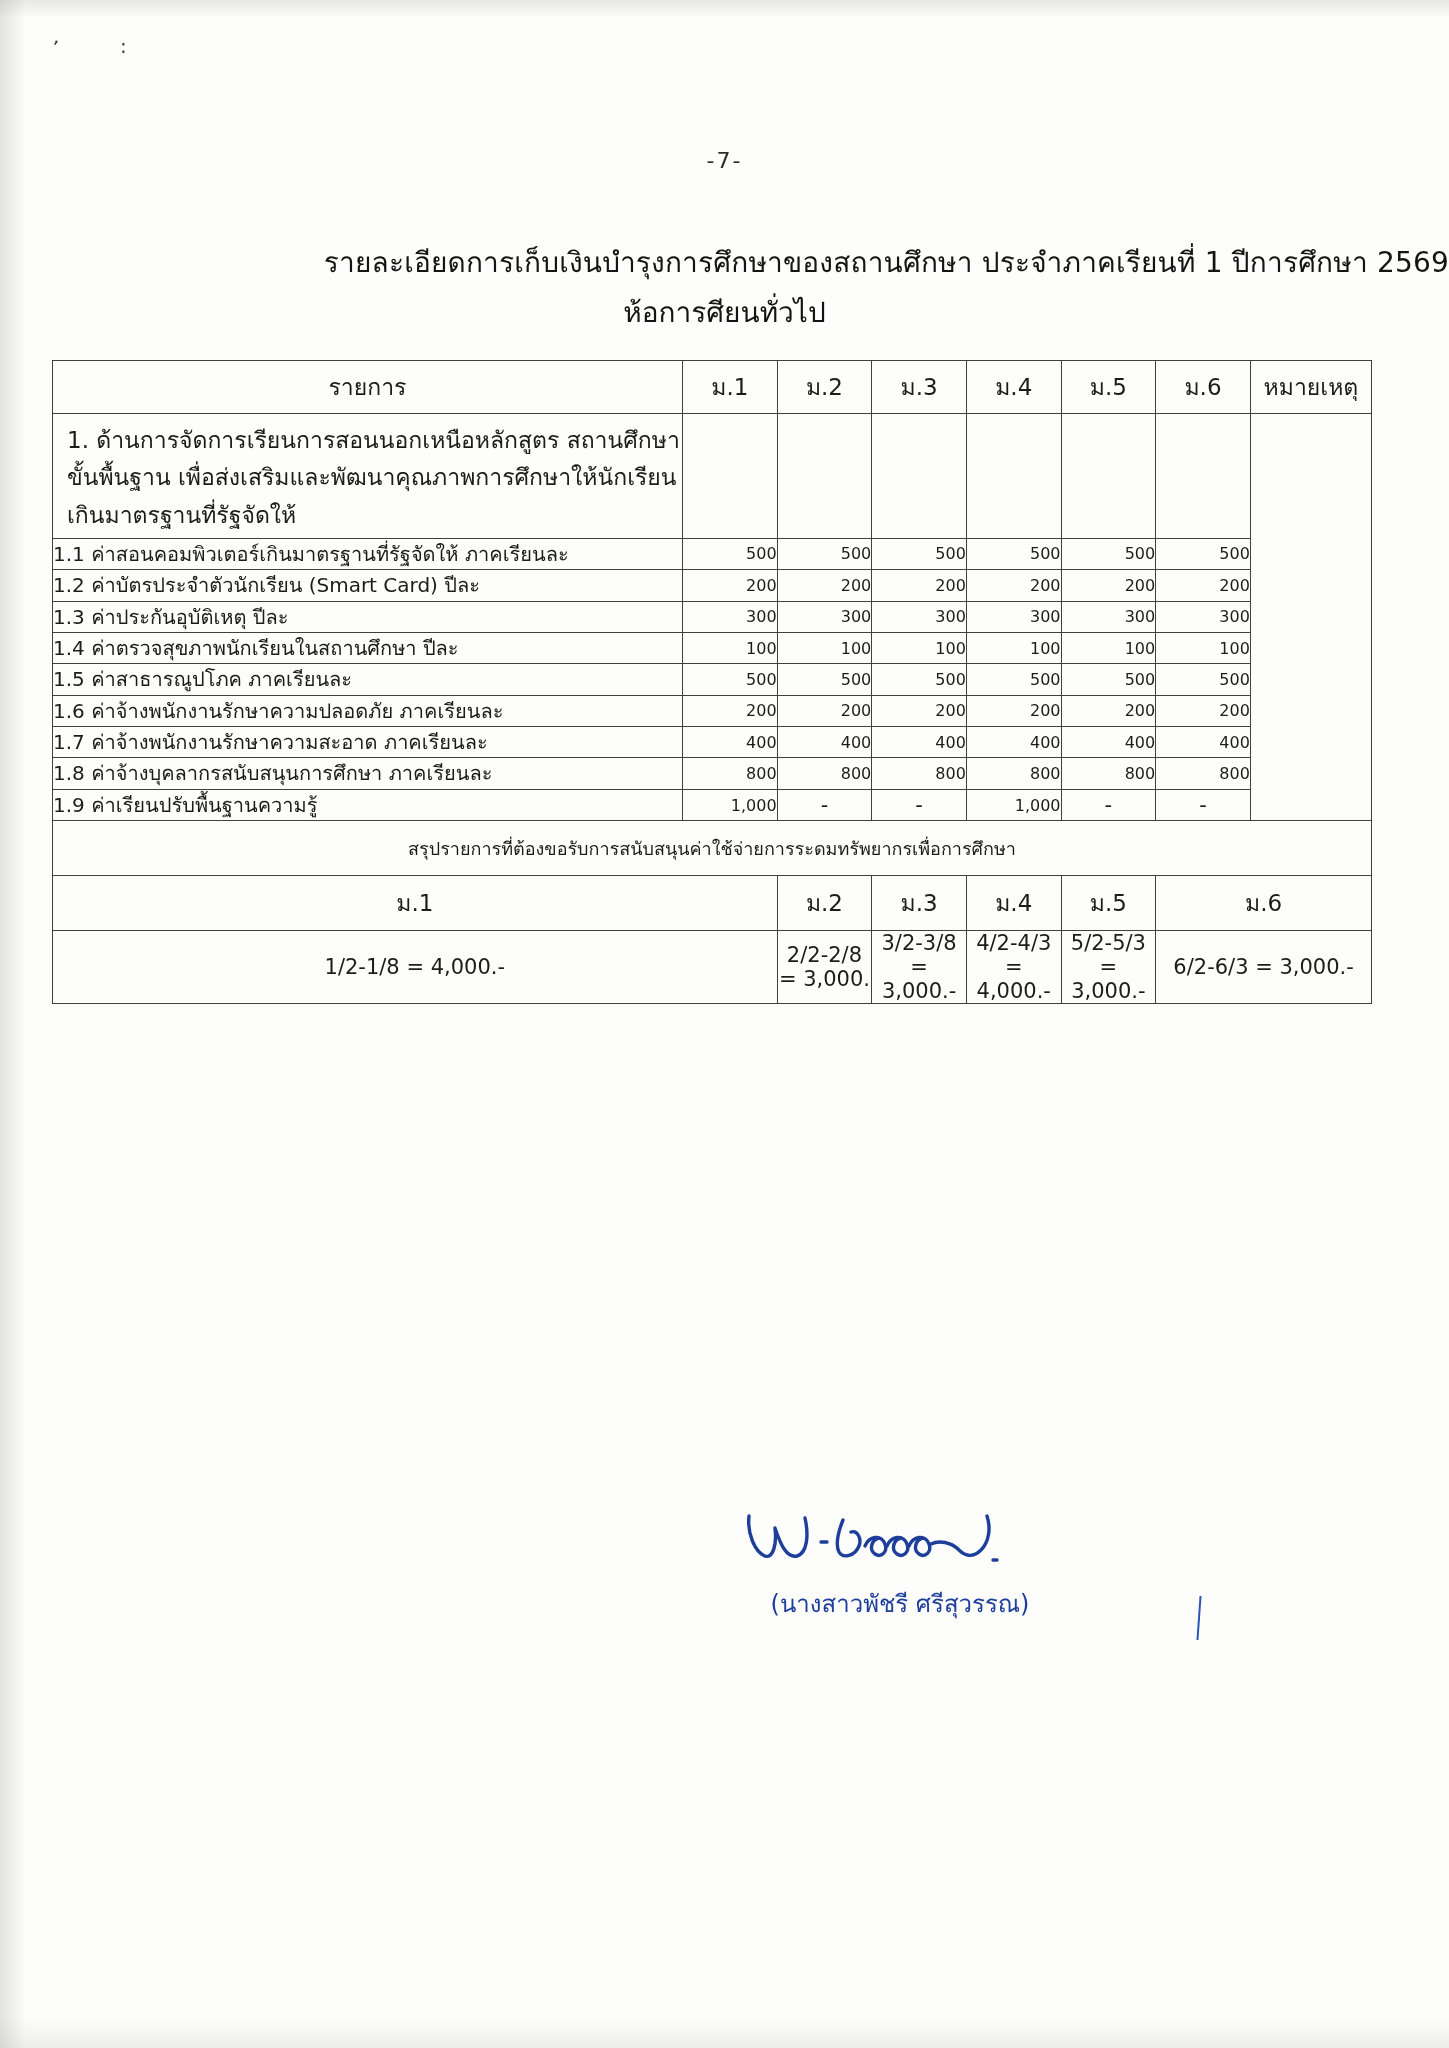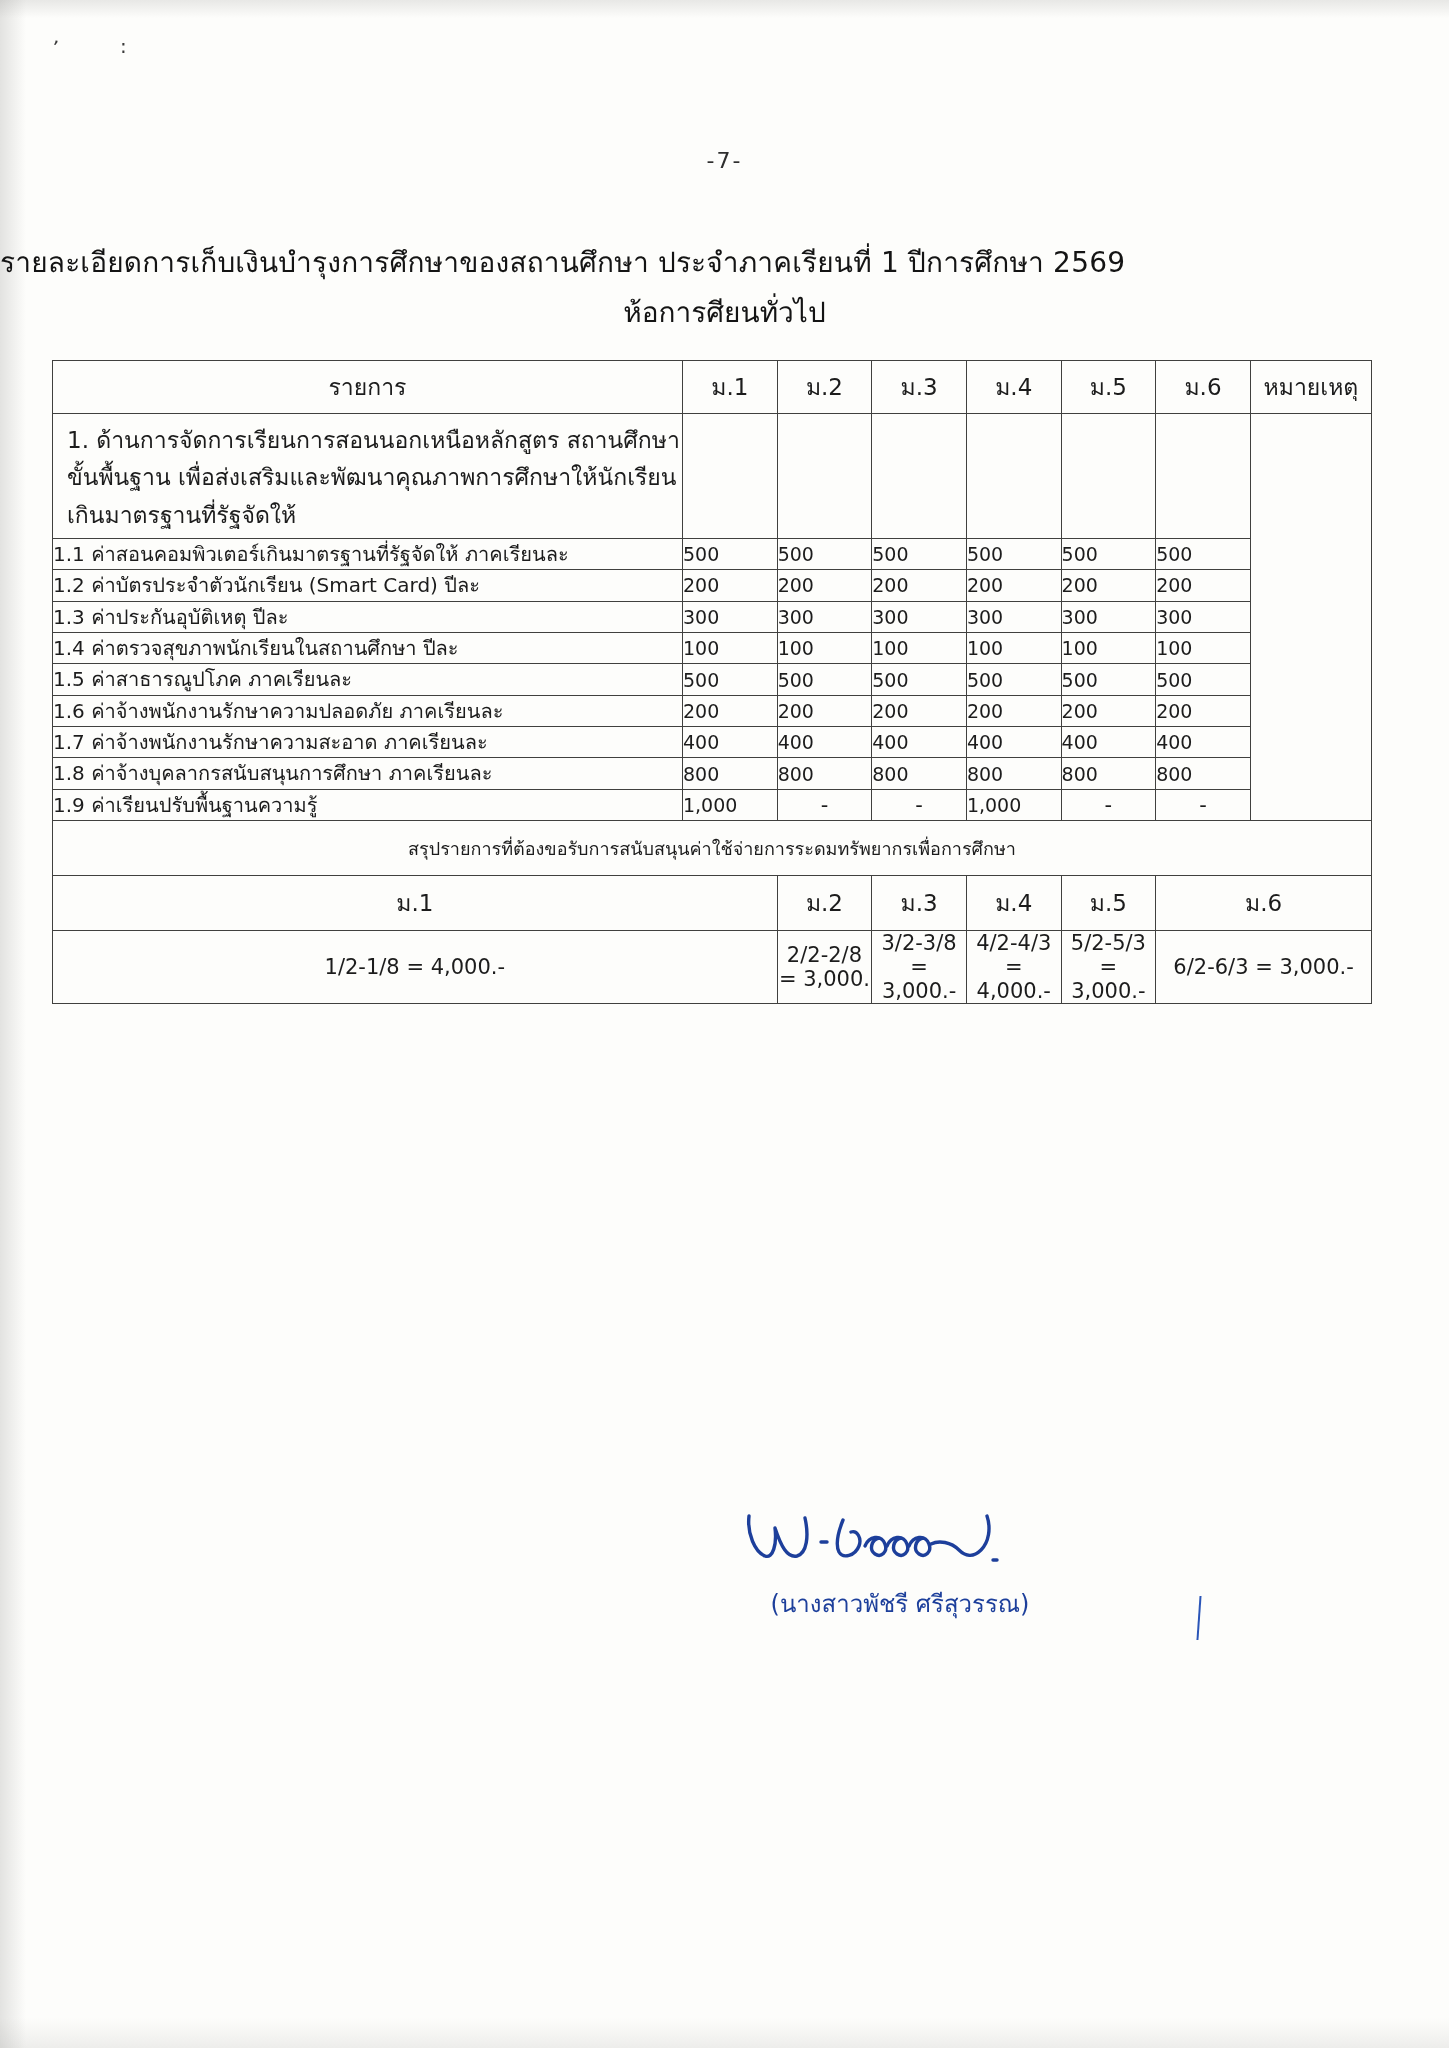--- a/index.html
+++ b/index.html
@@ -54,21 +54,21 @@
     font-size: 22px;
     color: #2e2e2e;
     letter-spacing: 2px;
   }
 
   .doc-title {
     position: absolute;
     top: 240px;
     left: 0;
     width: 1449px;
-    text-align: left;
+    text-align: right;
     font-size: 28px;
     color: #141414;
     letter-spacing: 0.2px;
   }
   .doc-subtitle {
     position: absolute;
     top: 290px;
     left: 0;
     width: 1449px;
     text-align: center;
@@ -106,22 +106,22 @@
 
   td.item-cell {
     font-size: 20px;
     padding: 3px 0 3px 14px;
     line-height: 1.52;
     text-align: left;
     vertical-align: middle;
     white-space: nowrap;
   }
   td.val-cell {
-    font-size: 19px;
-    text-align: left;
+    font-size: 16px;
+    text-align: right;
     vertical-align: middle;
     color: #2a2a2a;
   }
   td.blank-cell {
     font-size: 21px;
     text-align: center;
     vertical-align: middle;
     color: #8e8e8e;
   }
 

